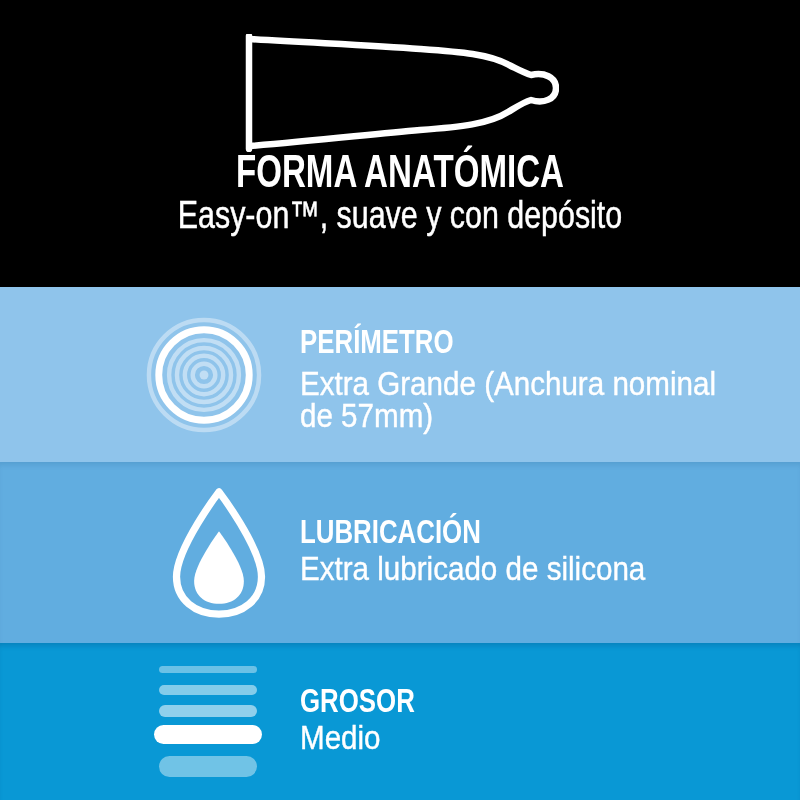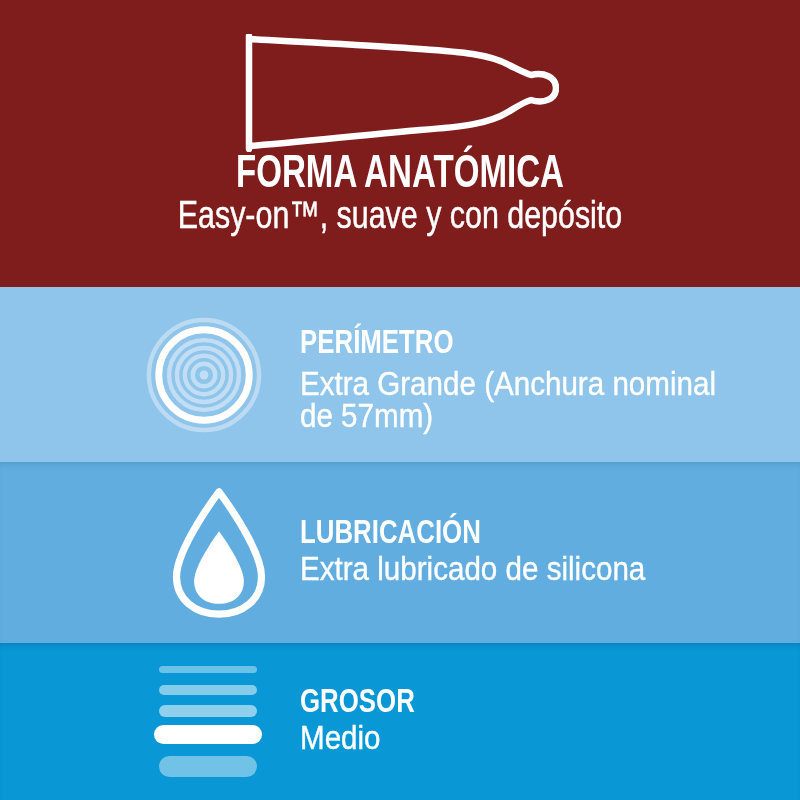--- a/index.html
+++ b/index.html
@@ -5,21 +5,21 @@
   html, body { margin: 0; padding: 0; }
   body { font-family: "Liberation Sans", sans-serif; }
   .canvas {
     position: relative;
     width: 800px;
     height: 800px;
     overflow: hidden;
     background: #ffffff;
   }
   .panel { position: absolute; left: 0; width: 800px; }
-  .panel-header { top: 0;    height: 287px; background: #7f1d1d; }
+  .panel-header { top: 0;    height: 287px; background: #000000; }
   .panel-f0     { top: 287px; height: 175px; background: #8FC4EB; }
   .panel-f1     { top: 462px; height: 181px; background: #61ADE0;
                   box-shadow: inset 0 5px 5px -2px rgba(0,60,110,0.12); }
   .panel-f2     { top: 643px; height: 157px; background: #0998D5;
                   box-shadow: inset 0 5px 5px -2px rgba(0,40,90,0.18); }
 
   .abs { position: absolute; }
 
   
   .condom-svg { left: 243px; top: 34px; width: 316px; height: 118px; }

